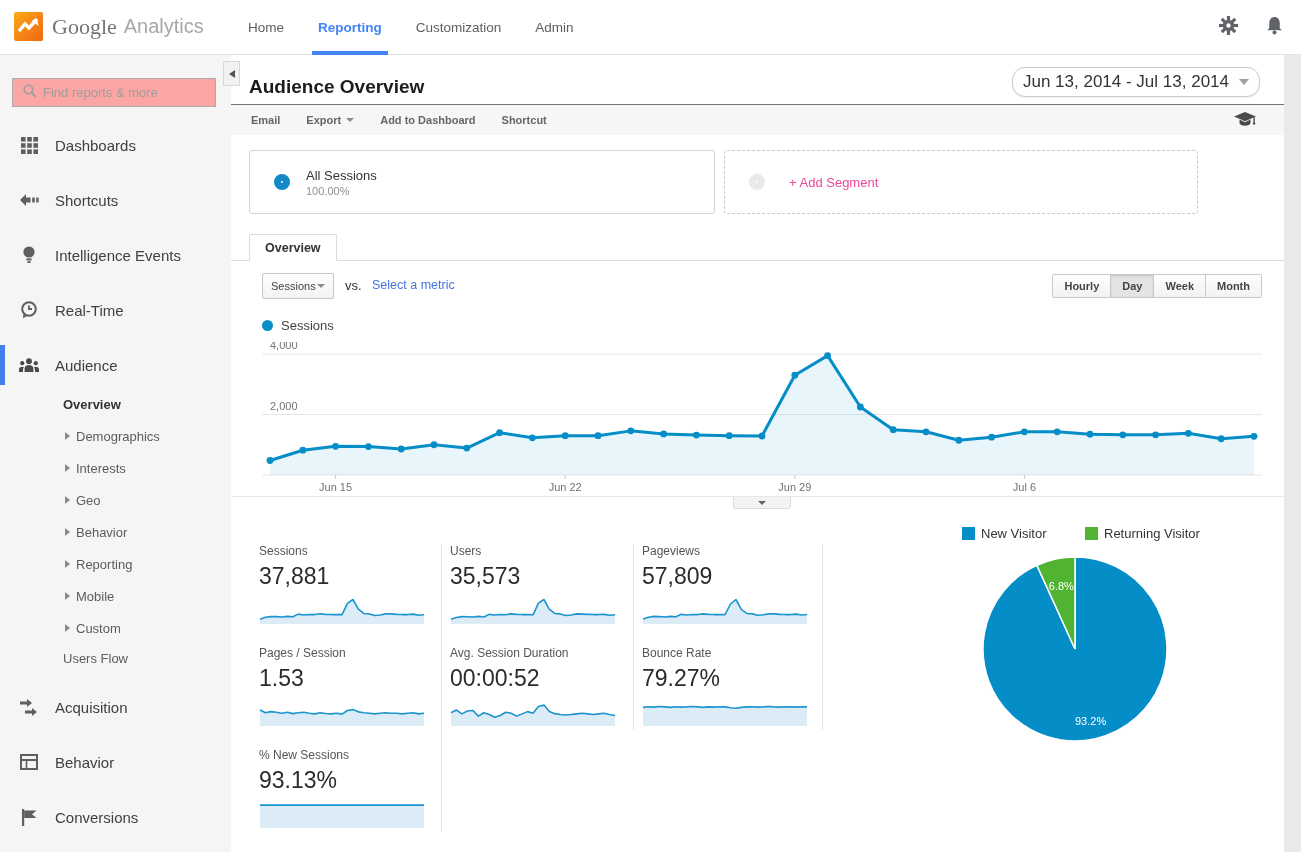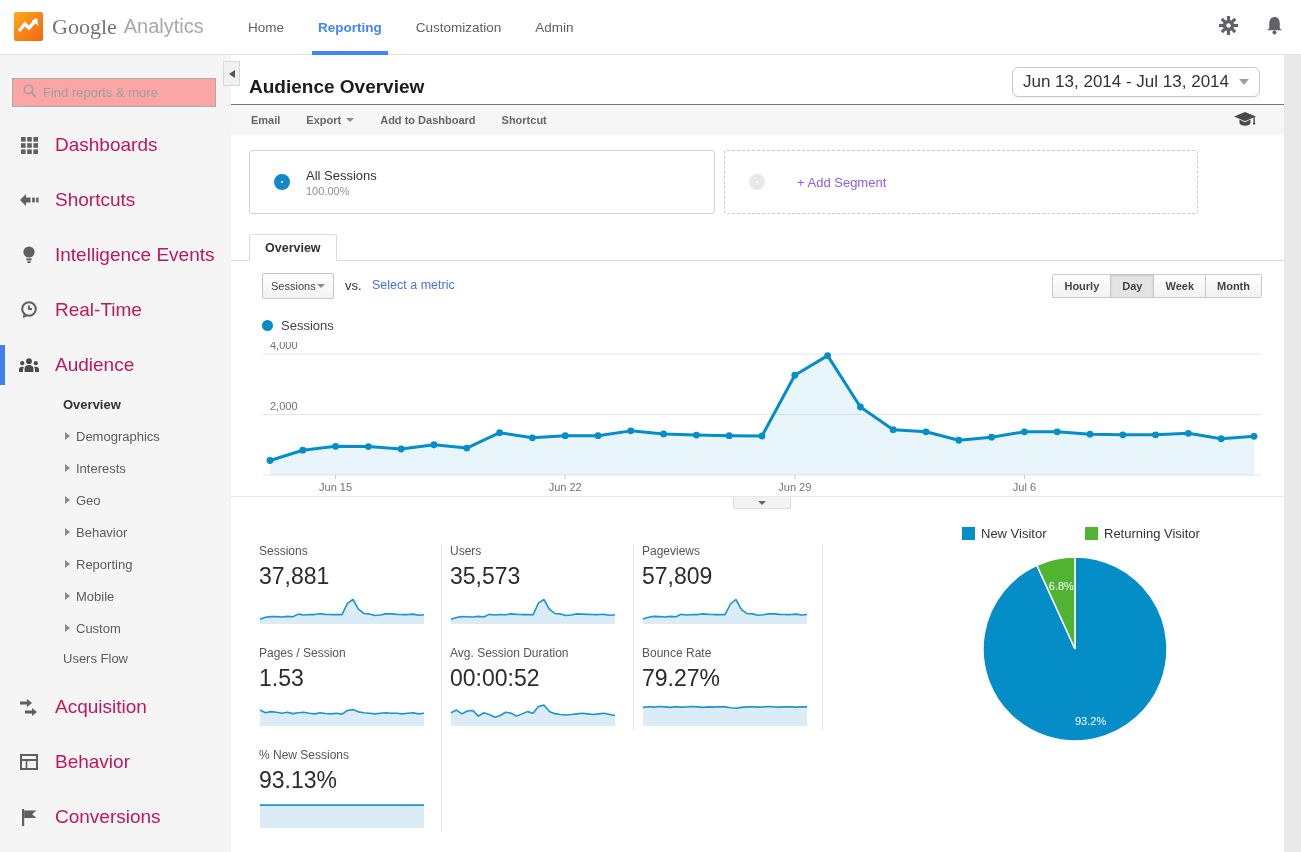--- a/index.html
+++ b/index.html
@@ -19,52 +19,52 @@
   .topbar-icons { position:absolute; right:18px; top:0; height:55px; display:flex; gap:28px; align-items:center; }
   .tb-icon { cursor:pointer; }
 
   
   .sidebar { position:absolute; left:0; top:55px; width:231px; height:797px; background:#f5f5f5; }
   .searchbox { position:absolute; left:12px; top:23px; width:204px; height:29px; background:#fca5a5; border:1px solid #ababab; display:flex; align-items:center; padding:0 10px; }
   .searchbox input { border:none; outline:none; font-size:13px; color:#444; width:160px; margin-left:6px; font-family:"Liberation Sans",sans-serif; background:transparent; }
   .searchbox input::placeholder { color:#9e9e9e; }
   .side-item { position:absolute; left:0; width:231px; height:22px; display:flex; align-items:center; cursor:pointer; }
   .side-item .icon { width:20px; margin-left:19px; display:flex; justify-content:center; }
-  .side-item .lbl { margin-left:16px; font-size:19px; color:#be185d; }
+  .side-item .lbl { margin-left:16px; font-size:15px; color:#404040; }
   .side-item.active .bar { position:absolute; left:0; top:-9px; width:5px; height:40px; background:#427fed; }
   .sub-item { position:absolute; height:20px; display:flex; align-items:center; cursor:pointer; }
   .sub-item .tri { width:0; height:0; border-left:5px solid #8a8a8a; border-top:4px solid transparent; border-bottom:4px solid transparent; margin-right:6px; }
   .sub-item .lbl { font-size:13px; color:#5c5c5c; }
   .sub-item.bold .lbl { font-weight:bold; color:#333; }
 
   
   .main { position:absolute; left:231px; top:55px; width:1053px; height:797px; background:#fff; }
   .collapse-tab { position:absolute; left:-8px; top:6px; width:17px; height:25px; background:#f1f1f1; border:1px solid #d8d8d8; display:flex; align-items:center; justify-content:center; cursor:pointer; z-index:5; }
   .collapse-tab .tri { width:0; height:0; border-right:6px solid #555; border-top:4px solid transparent; border-bottom:4px solid transparent; }
   .page-title { position:absolute; left:18px; top:21px; font-size:19px; font-weight:bold; color:#1b1b1b; }
-  .datebox { position:absolute; right:24px; top:12px; height:30px; background:#fff; border:1px solid #c9c9c9; border-radius:6px; display:flex; align-items:center; padding:0 10px; cursor:pointer; box-shadow:0 1px 1px rgba(0,0,0,.05); }
+  .datebox { position:absolute; right:24px; top:12px; height:30px; background:#fff; border:1px solid #c9c9c9; border-radius:13px; display:flex; align-items:center; padding:0 10px; cursor:pointer; box-shadow:0 1px 1px rgba(0,0,0,.05); }
   .datebox .txt { font-size:17px; color:#333; }
   .datebox .arr { width:0; height:0; border-top:6px solid #9e9e9e; border-left:5px solid transparent; border-right:5px solid transparent; margin-left:10px; }
   .toolbar { position:absolute; left:0; top:49px; width:1053px; height:31px; background:#f6f6f6; border-top:1px solid #737373; display:flex; align-items:center; }
   .tool-btn { font-size:11px; font-weight:bold; color:#666; margin-left:26px; cursor:pointer; display:flex; align-items:center; }
   .tool-btn:first-child { margin-left:20px; }
   .tool-btn .arr { width:0; height:0; border-top:4px solid #8a8a8a; border-left:4px solid transparent; border-right:4px solid transparent; margin-left:5px; }
   .cap-icon { position:absolute; right:28px; top:7px; cursor:pointer; }
 
   
   .seg-card { position:absolute; top:95px; height:64px; border-radius:3px; display:flex; align-items:center; cursor:pointer; }
   .seg-all { left:18px; width:466px; border:1px solid #d4d4d4; background:#fff; }
   .seg-add { left:493px; width:474px; border:1px dashed #c9c9c9; background:#fff; }
   .ring { width:16px; height:16px; border-radius:50%; margin-left:24px; }
   .ring.blue { border:7px solid #1288c9; }
   .ring.gray { border:7px solid #e9e9e9; }
   .seg-text { margin-left:16px; }
   .seg-name { font-size:13px; color:#333; }
   .seg-pct { font-size:11px; color:#919191; margin-top:2px; }
-  .seg-add-label { font-size:13px; color:#8b5cf6; margin-left:32px; }
+  .seg-add-label { font-size:13px; color:#ec4899; margin-left:24px; }
 
   
   .tabline { position:absolute; left:0; top:205px; width:1053px; height:1px; background:#dcdcdc; }
   .tab { position:absolute; left:18px; top:179px; height:27px; padding:0 15px; background:#fff; border:1px solid #dcdcdc; border-bottom:1px solid #fff; border-radius:2px 2px 0 0; display:flex; align-items:center; font-size:12.5px; font-weight:bold; color:#333; z-index:2; cursor:pointer; }
 
   
   .metric-select { position:absolute; left:31px; top:218px; width:72px; height:26px; border:1px solid #c6c6c6; border-radius:2px; background:linear-gradient(#fff,#f3f3f3); display:flex; align-items:center; justify-content:space-between; padding:0 8px; font-size:11px; color:#444; cursor:pointer; }
   .metric-select .arr { width:0; height:0; border-top:4px solid #8a8a8a; border-left:4px solid transparent; border-right:4px solid transparent; }
   .vs-label { position:absolute; left:114px; top:223px; font-size:13px; color:#333; }
   .select-metric { position:absolute; left:141px; top:223px; font-size:12.5px; color:#4374e0; cursor:pointer;text-align:right; }

